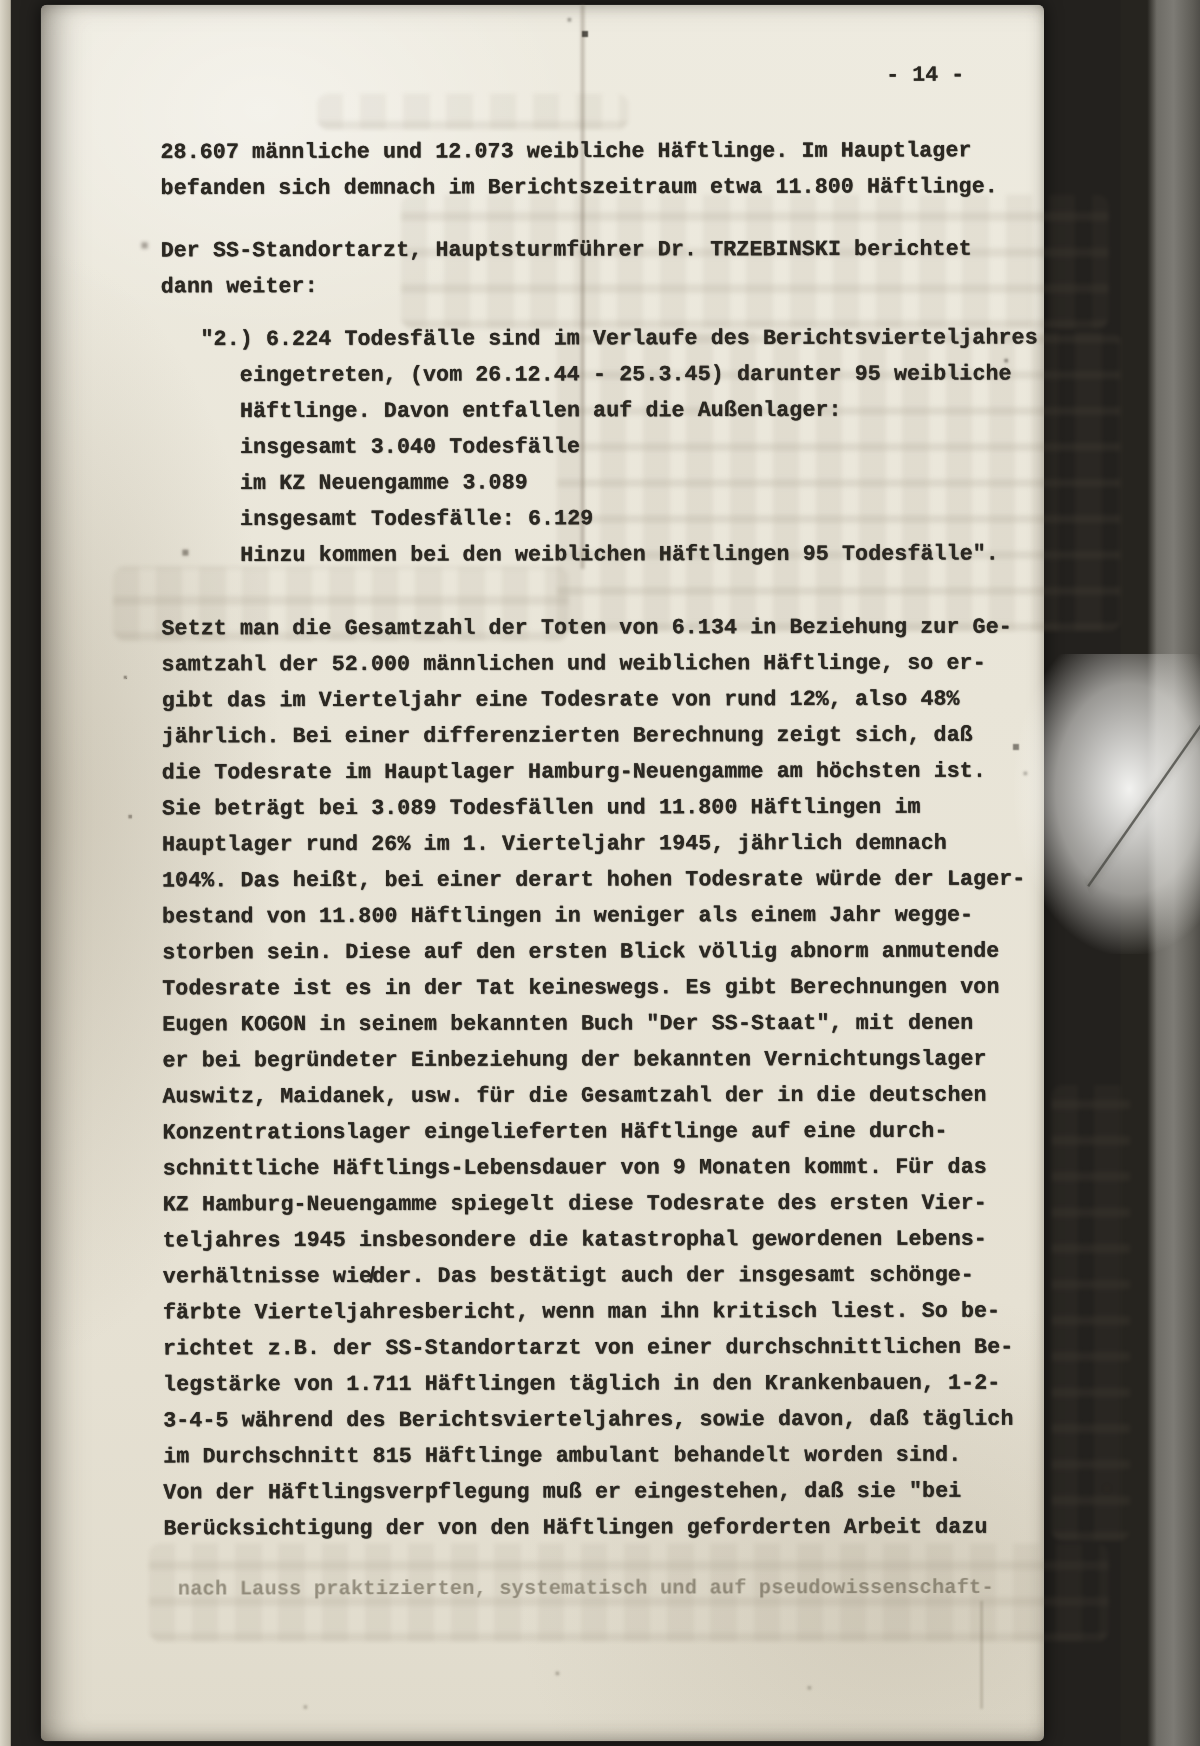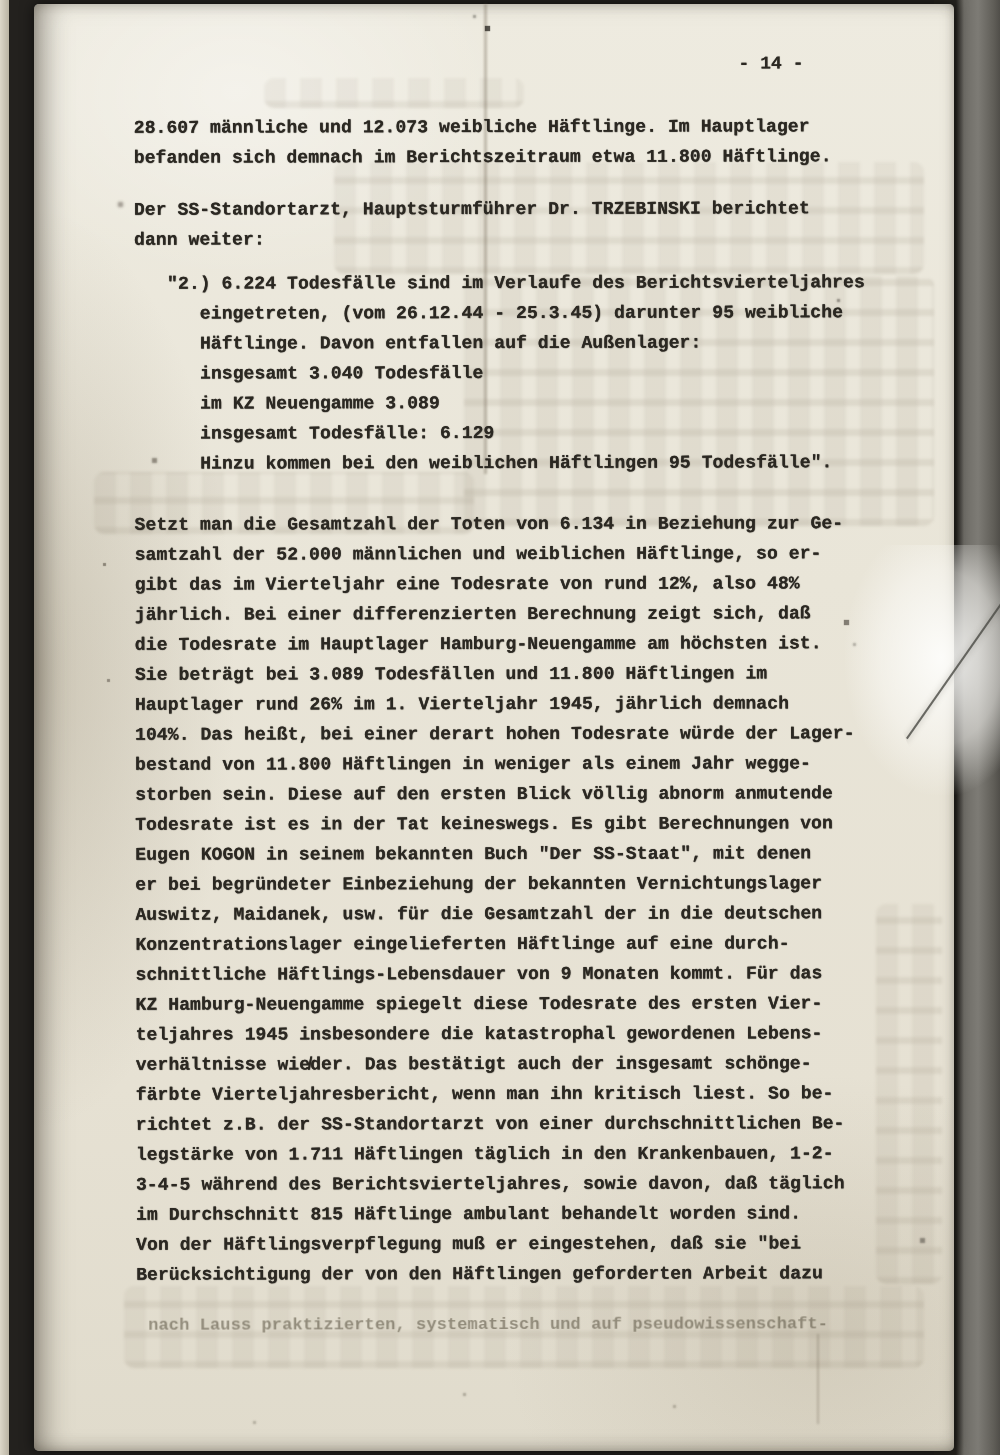--- a/index.html
+++ b/index.html
@@ -11,21 +11,21 @@
   .scan{position:absolute;inset:0;}
   .left-sliver{
     position:absolute;left:0;top:0;width:9px;height:100%;
     background:linear-gradient(90deg,#dcd7c9,#b9b3a3);
   }
   .right-strip{
     position:absolute;right:0;top:0;width:66px;height:100%;
     background:linear-gradient(90deg,#26241f 0px,#26241f 22px,#6e6c66 30px,#7d7b75 44px,#5f5d57 60px,#504e49 66px);
   }
   .paper{
-    position:absolute;left:34px;top:4px;width:920px;height:1447px;
+    position:absolute;left:34px;top:4px;width:836px;height:1447px;
     border-radius:5px;
     background:
       radial-gradient(ellipse 420px 300px at 22% 6%, rgba(255,255,255,.38), transparent 62%),
       radial-gradient(ellipse 520px 420px at 86% 92%, rgba(158,146,122,.22), transparent 62%),
       radial-gradient(ellipse 280px 640px at 0% 46%, rgba(136,124,100,.30), transparent 72%),
       linear-gradient(180deg,#eeebe0 0%,#e9e5d8 40%,#e6e1d3 75%,#e0dbcc 100%);
     box-shadow:
       inset 20px 0 30px -14px rgba(58,52,42,.60),
       inset -6px 0 16px -9px rgba(58,52,42,.38),
       inset 0 -9px 18px -11px rgba(58,52,42,.42),

